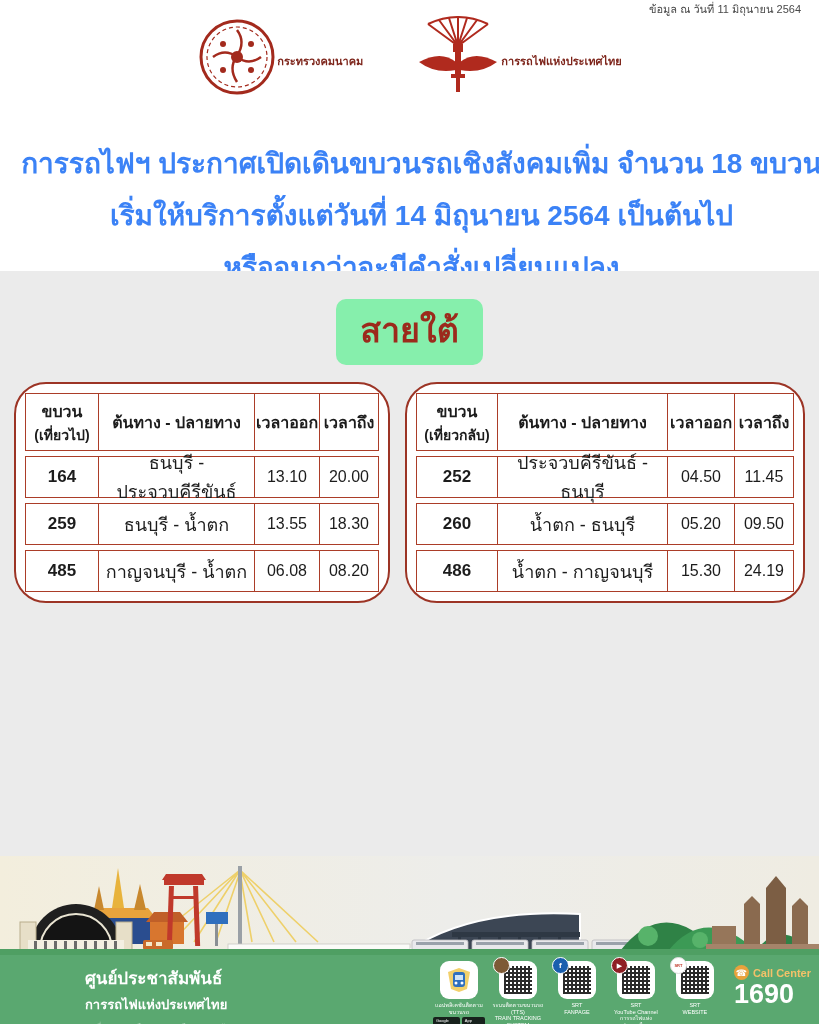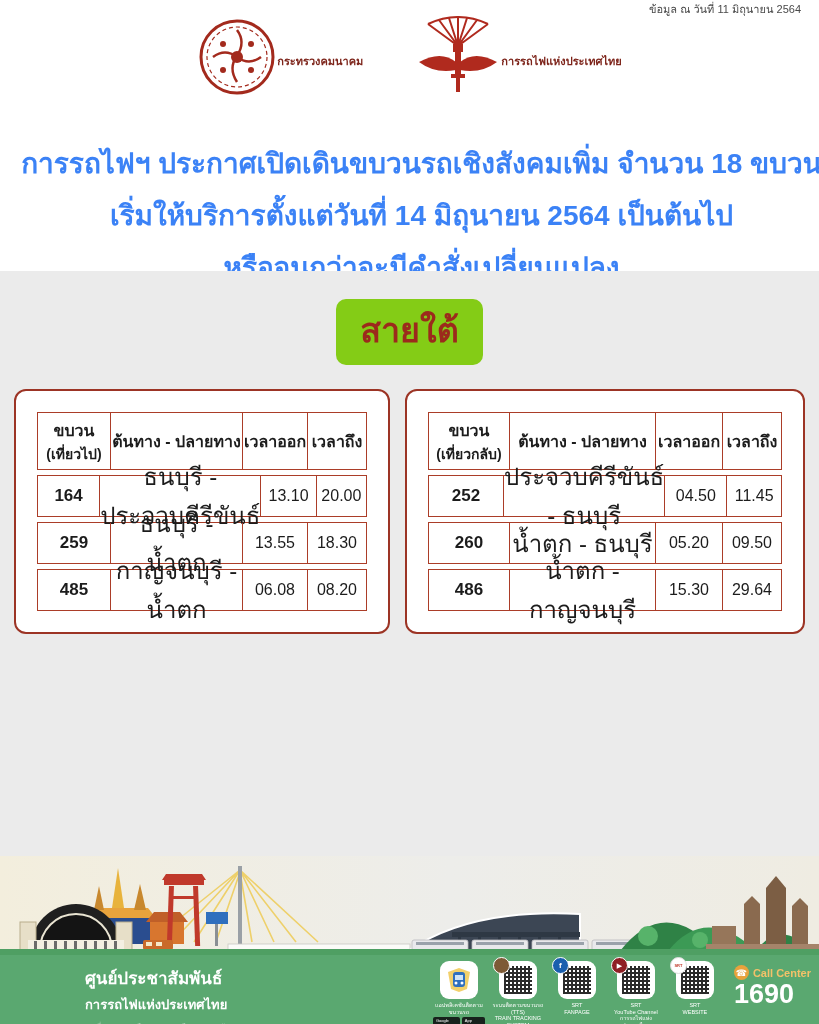--- a/index.html
+++ b/index.html
@@ -9,41 +9,41 @@
   .date-note{position:absolute;top:0;right:18px;font-size:11px;color:#4a4a4a;}
   .logos{position:absolute;top:16px;left:0;width:100%;display:flex;justify-content:center;gap:52px;}
   .logo{display:flex;flex-direction:row;align-items:center;}
   .logo-caption{margin-top:4px;font-size:11px;font-weight:bold;color:#7d241a;}
   .headline{position:absolute;top:138px;left:12px;width:100%;text-align:center;
             font-size:28px;font-weight:bold;color:#3b82f6;line-height:52px;}
 
   
   .gray{position:absolute;top:271px;left:0;width:819px;height:684px;background:#ebebeb;}
   .line-title-wrap{display:flex;justify-content:center;padding-top:28px;}
-  .line-title-box{background:#84cc16;border-radius:10px;padding:4px 24px 8px 24px;}
+  .line-title-box{background:#86efac;border-radius:10px;padding:4px 24px 8px 24px;}
   .line-title-box span{font-size:34px;font-weight:bold;color:#9c2a1c;}
 
   .tables{display:flex;margin:17px 14px 0 14px;gap:15px;align-items:flex-start;}
-  .ttable{background:#ffffff;border:2px solid #9c3425;border-radius:12px;padding:21px;box-sizing:border-box;margin-top:7px;}
+  .ttable{background:#ffffff;border:2px solid #9c3425;border-radius:32px;padding:9px;box-sizing:border-box;}
   .ttable.left{width:376px;}
   .ttable.right{width:400px;}
   .trow{display:flex;border:1.5px solid #ab3d28;margin-bottom:5px;align-items:stretch;background:#fff;}
   .trow:last-child{margin-bottom:0;}
   .tcell{display:flex;flex-direction:column;align-items:center;justify-content:center;
          border-right:1.5px solid #ab3d28;text-align:center;color:#1c1c1c;}
   .tcell:last-child{border-right:none;}
   .thead-row{height:56px;}
   .body-row{height:40px;}
   .c-train{width:72px;}  .c-dep{width:64px;} .c-arr{width:58px;} .c-route{flex:1;}
   .right .c-train{width:80px;} .right .c-dep{width:66px;}
   .hline1{font-size:16px;font-weight:bold;}
   .hline2{font-size:14px;font-weight:bold;}
   .th{font-size:16px;font-weight:bold;flex-direction:row;}
   .td-train{font-size:17px;font-weight:600;flex-direction:row;}
-  .td-route{font-size:24px;flex-direction:row;}
+  .td-route{font-size:18px;flex-direction:row;}
   .td-time{font-size:16px;flex-direction:row;}
 
   
   .cityscape{position:absolute;top:856px;left:0;}
 
   
   .footer{position:absolute;top:955px;left:0;width:819px;height:69px;background:#5aa870;}
   .footer-left{position:absolute;left:85px;top:9px;color:#ffffff;}
   .f-title{font-size:17px;font-weight:bold;}
   .f-org{font-size:13px;font-weight:bold;margin-top:3px;}
@@ -179,21 +179,21 @@
         <div class="trow body-row">
           <div class="tcell c-train td-train">260</div>
           <div class="tcell c-route td-route">น้ำตก - ธนบุรี</div>
           <div class="tcell c-dep td-time">05.20</div>
           <div class="tcell c-arr td-time">09.50</div>
         </div>
         <div class="trow body-row">
           <div class="tcell c-train td-train">486</div>
           <div class="tcell c-route td-route">น้ำตก - กาญจนบุรี</div>
           <div class="tcell c-dep td-time">15.30</div>
-          <div class="tcell c-arr td-time">29.64</div>
+          <div class="tcell c-arr td-time">24.19</div>
         </div>
       </div>
 
     </div>
   </div>
 
   <svg class="cityscape" width="819" height="100" viewBox="0 0 819 100">
     <defs>
       <linearGradient id="skyband" x1="0" y1="0" x2="1" y2="0">
         <stop offset="0" stop-color="#f3eedd"></stop>

